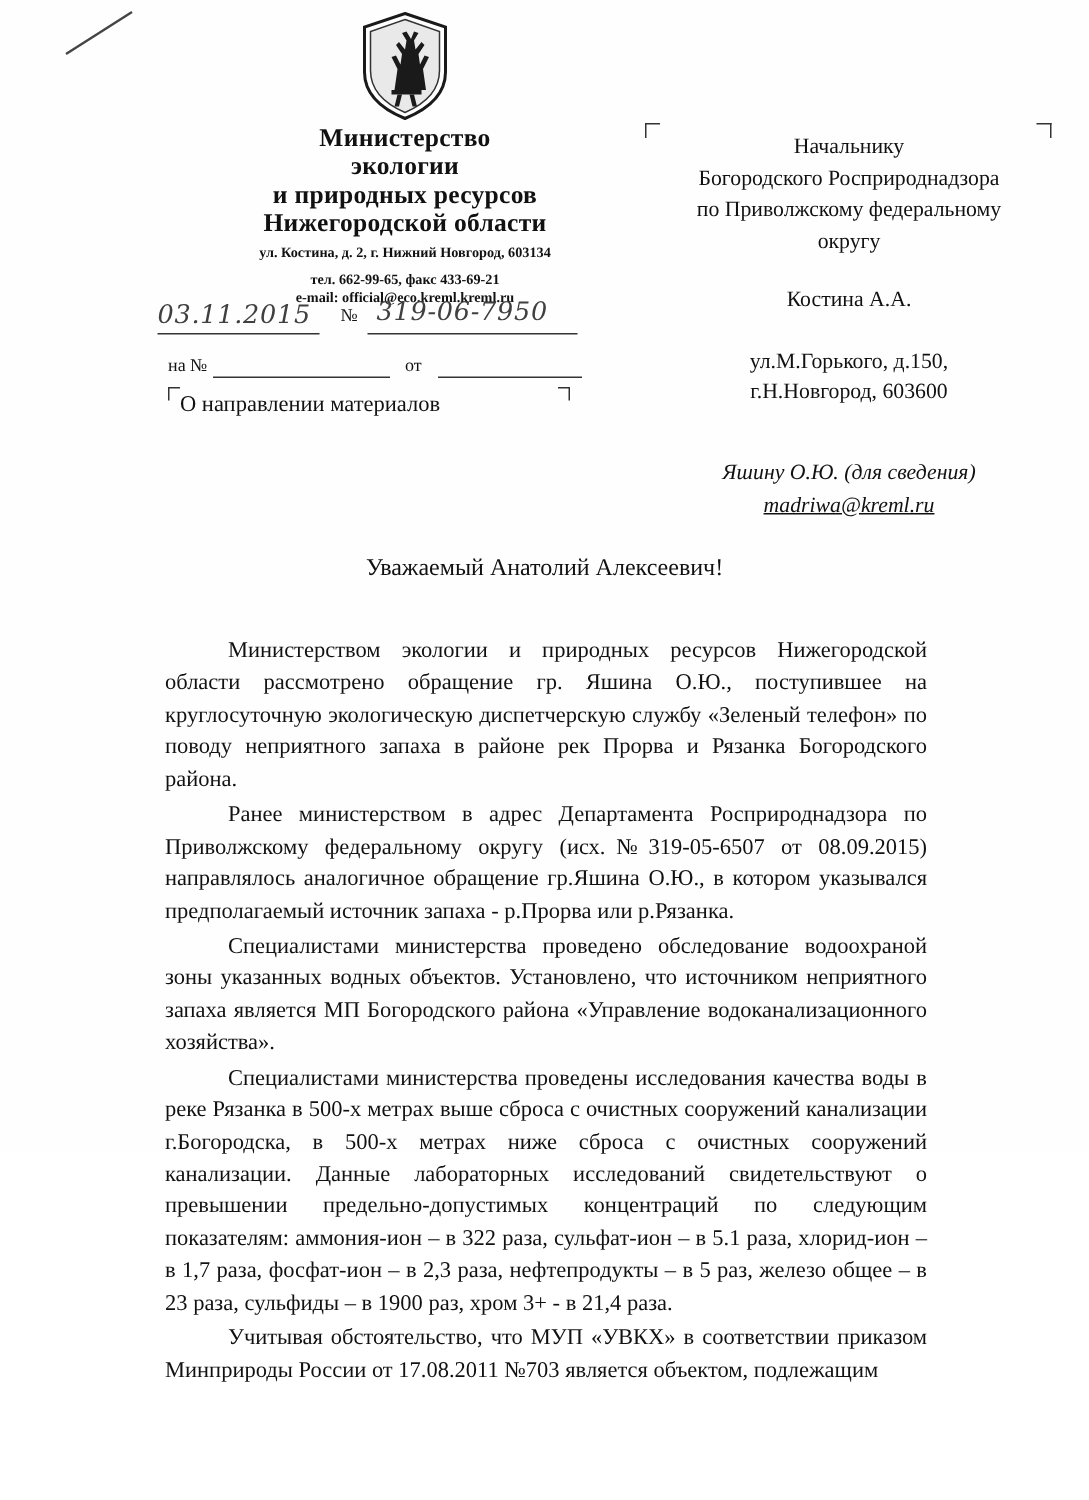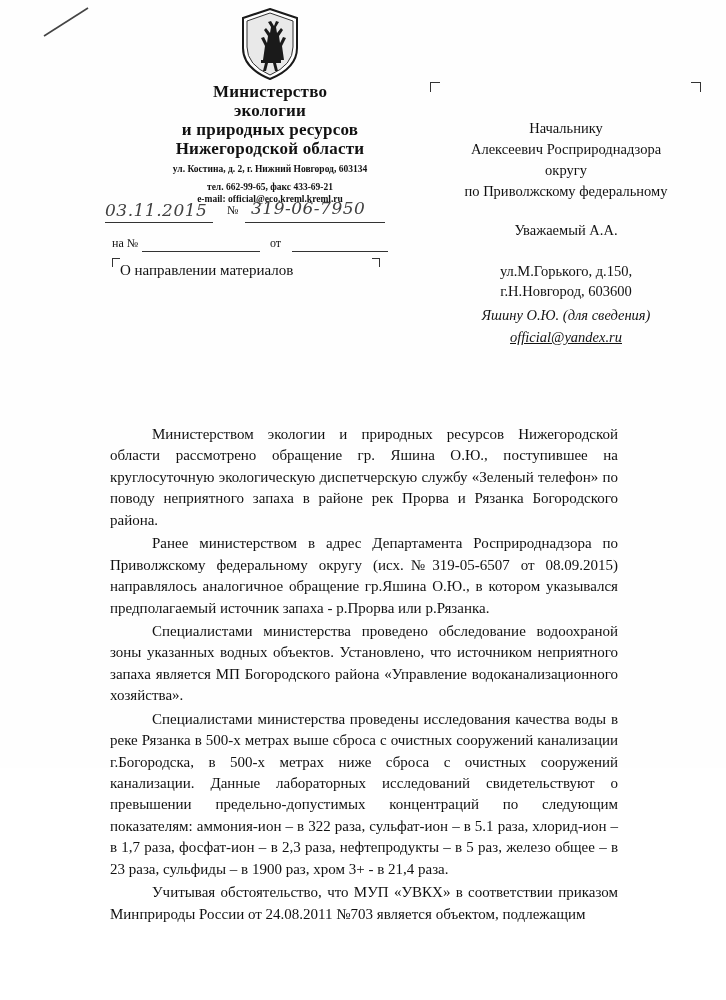--- a/index.html
+++ b/index.html
@@ -144,21 +144,20 @@
 
   
   .addressee {
     position: absolute;
     left: 432px;
     top: 88px;
     width: 268px;
     font-size: 14.5px;
     line-height: 1.45;
     text-align: center;
-    margin-top: 30px;
   }
   .addressee .line-left {
     text-align: center;
   }
   .addressee-name {
     margin-top: 18px;
     text-align: center;
   }
   .addressee-addr {
     margin-top: 20px;
@@ -268,37 +267,38 @@
 
   <span class="subject-bracket-l"></span>
   <span class="subject-bracket-r"></span>
   <div class="subject">О направлении материалов</div>
 
   <span class="br-tl" style="left:430px; top:82px;"></span>
   <span class="br-tr" style="left:691px; top:82px;"></span>
 
   <div class="addressee">
     <div class="line-left">Начальнику</div>
-    <div class="line-left">Алексеевич Росприроднадзора</div>
+    <div class="line-left">Богородского Росприроднадзора</div>
+    <div class="line-left">по Приволжскому федеральному</div>
     <div class="line-left">округу</div>
-    <div class="line-left">по Приволжскому федеральному</div>
-    <div class="addressee-name">Уважаемый А.А.</div>
+    <div class="addressee-name">Костина А.А.</div>
     <div class="addressee-addr">
       <div>ул.М.Горького, д.150,</div>
       <div>г.Н.Новгород, 603600</div>
     </div>
   </div>
 
   <div class="cc-block">
     <div>Яшину О.Ю. (для сведения)</div>
-    <div class="cc-email">official@yandex.ru</div>
-  </div>
-
+    <div class="cc-email">madriwa@kreml.ru</div>
+  </div>
+
+  <div class="salutation">Уважаемый Анатолий Алексеевич!</div>
 
   <div class="body-text">
     <p>Министерством экологии и природных ресурсов Нижегородской области рассмотрено обращение гр. Яшина О.Ю., поступившее  на круглосуточную экологическую диспетчерскую службу «Зеленый телефон» по поводу неприятного запаха в районе рек Прорва и Рязанка Богородского района.</p>
     <p>Ранее министерством в адрес   Департамента Росприроднадзора по Приволжскому федеральному округу (исх.№319-05-6507 от 08.09.2015) направлялось аналогичное обращение гр.Яшина О.Ю., в котором указывался предполагаемый источник запаха - р.Прорва или р.Рязанка.</p>
     <p>Специалистами министерства проведено обследование водоохраной зоны указанных водных объектов. Установлено, что источником неприятного запаха является МП Богородского района «Управление водоканализационного хозяйства».</p>
     <p>Специалистами министерства проведены исследования качества воды в реке Рязанка в 500-х метрах выше сброса с очистных сооружений канализации г.Богородска, в 500-х метрах ниже сброса с очистных сооружений канализации. Данные лабораторных исследований свидетельствуют о   превышении предельно-допустимых концентраций  по следующим  показателям: аммония-ион – в 322 раза, сульфат-ион – в 5.1 раза, хлорид-ион – в 1,7 раза, фосфат-ион – в 2,3 раза, нефтепродукты – в 5 раз, железо общее – в 23 раза, сульфиды – в 1900 раз, хром 3+ - в 21,4 раза.</p>
-    <p>Учитывая обстоятельство, что МУП «УВКХ» в соответствии приказом Минприроды России от  24.08.2011  №703 является объектом,  подлежащим</p>
+    <p>Учитывая обстоятельство, что МУП «УВКХ» в соответствии приказом Минприроды России от  17.08.2011  №703 является объектом,  подлежащим</p>
   </div>
 
 </div>
 
 </body></html>

